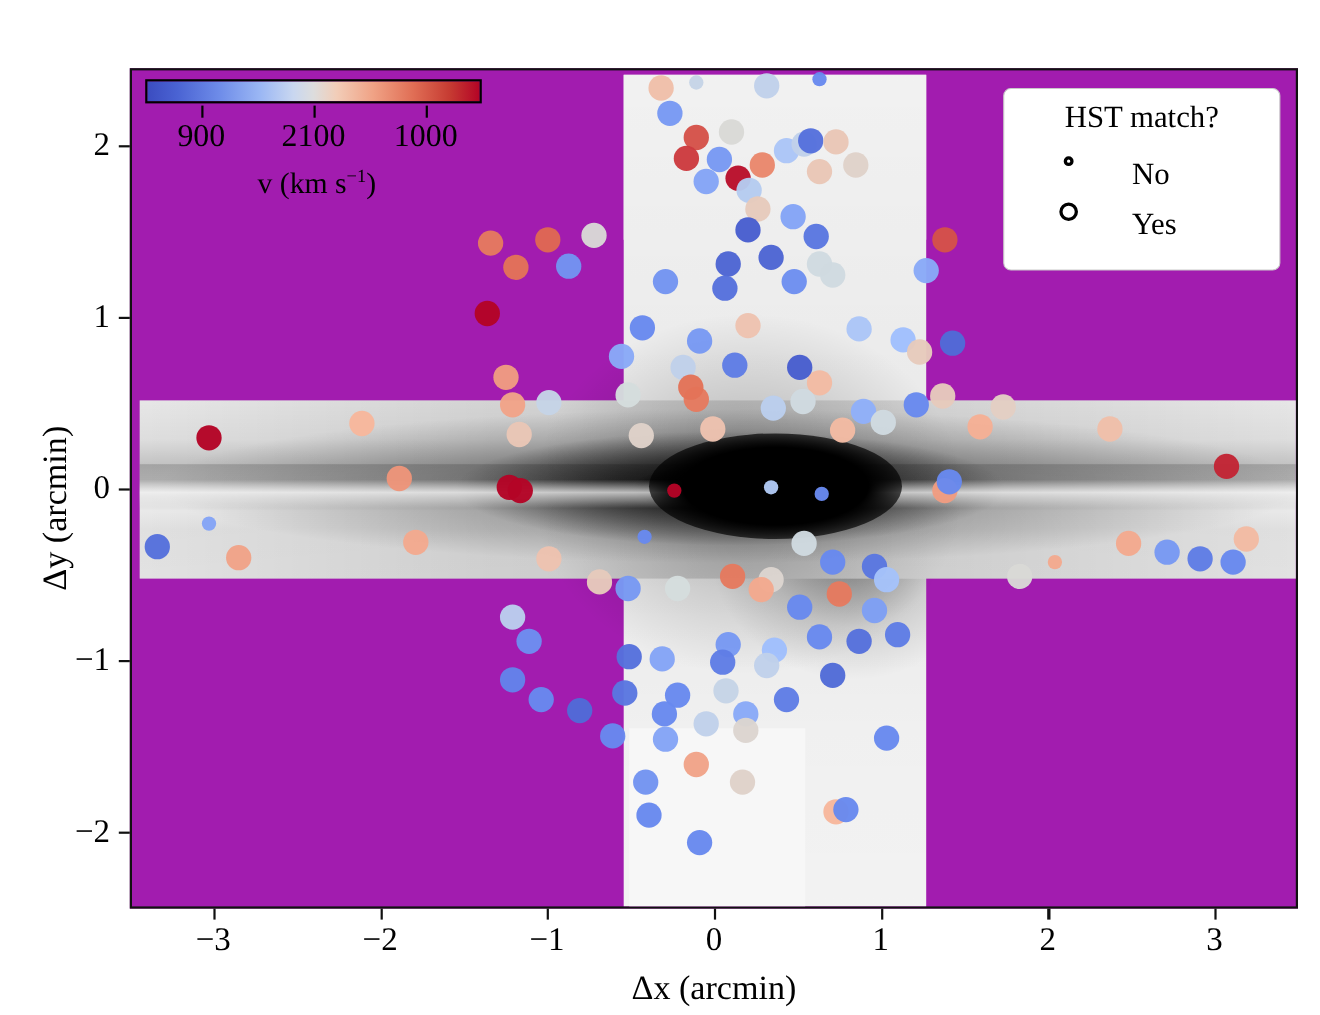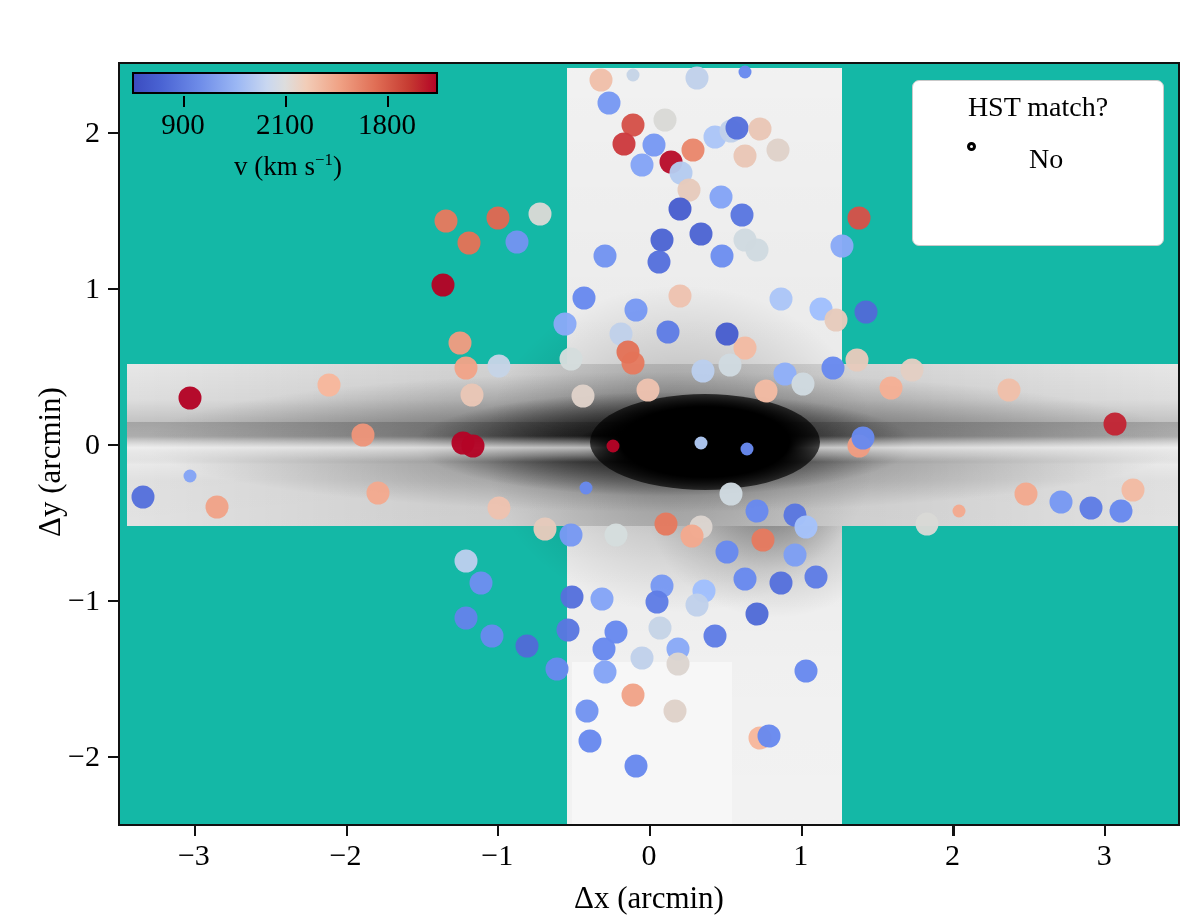--- a/index.html
+++ b/index.html
@@ -6,21 +6,21 @@
   body{width:1200px;height:923px;overflow:hidden;
        font-family:"Liberation Serif","DejaVu Serif",serif;color:#000;}
   #fig{position:relative;width:1200px;height:923px;background:#fff;}
 
   
   #title{position:absolute;left:0;top:8px;width:1200px;text-align:center;
          font-size:30px;letter-spacing:.3px;}
 
   
   #axes{position:absolute;left:118px;top:62px;width:1062px;height:764px;
-        border:2.4px solid #111;box-sizing:border-box;background:#14b8a6;overflow:hidden;padding-left:42px;}
+        border:2.4px solid #111;box-sizing:border-box;background:#a21caf;overflow:hidden;padding-left:42px;}
   #plotclip{position:absolute;inset:0;overflow:hidden;}
 
   
   .mos{position:absolute;}
   
   #mos-h{left:7px;top:300px;width:1055px;height:162px;
      background:
        radial-gradient(ellipse 115px 30px at 537px 80px, #000 0%, #000 38%, rgba(0,0,0,0) 78%),
        radial-gradient(ellipse 250px 52px at 537px 80px, rgba(0,0,0,.92) 0%, rgba(0,0,0,.55) 45%, rgba(0,0,0,0) 100%),
        radial-gradient(ellipse 520px 70px at 537px 78px, rgba(0,0,0,.55) 0%, rgba(0,0,0,.22) 55%, rgba(0,0,0,0) 100%),
@@ -251,34 +251,40 @@
       <div id="cbar-wrap">
         <div id="cbar"></div>
         <div id="cb-ticks">
             <div class="cb-tick" style="left: 51px;"></div>
             <div class="cb-tick" style="left: 153px;"></div>
             <div class="cb-tick" style="left: 255px;"></div>
           </div>
         <div id="cb-labels">
             <span style="left: 51px;">900</span>
             <span style="left: 153px;">2100</span>
-            <span style="left: 255px;">1800</span>
+            <span style="left: 255px;">1000</span>
           </div>
         <div id="cb-axislabel">
           <span>v (km s</span><span class="sup">−1</span><span>)</span>
         </div>
       </div>
 
       <div id="legend">
         <div id="legend-title">HST match?</div>
         <div class="leg-row">
           <div class="leg-mark">
             <div class="ring-sm"></div>
           </div>
           <div class="leg-lbl">No</div>
+        </div>
+        <div class="leg-row">
+          <div class="leg-mark">
+            <div class="ring-lg"></div>
+          </div>
+          <div class="leg-lbl">Yes</div>
         </div>
       </div>
 
     </div>
   </div>
 
   <div id="xticks">
       <div class="xtick" style="left: 193.857px;"></div>
       <div class="xlab" style="left: 193.857px;">−3</div>
       <div class="xtick" style="left: 345.571px;"></div>

